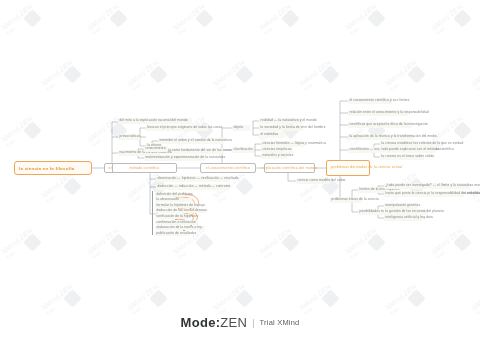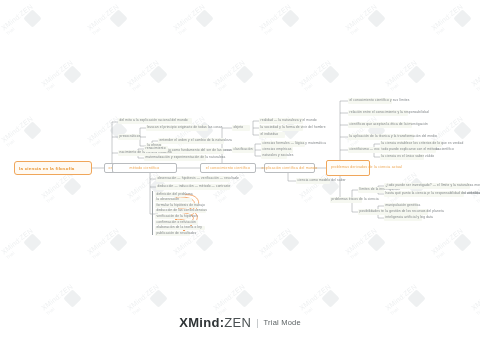--- a/index.html
+++ b/index.html
@@ -415,17 +415,17 @@
     <span class="txt">la gestión de los recursos del planeta</span>
   </div>
   <div class="node leaf" style="left:384px;top:215px;width:38px;height:6px;">
     <span class="txt">inteligencia artificial y big data</span>
   </div>
 
 </div>
 
 <div id="footer">
   <span class="brand">
-    <span class="b">XMind</span><span class="colon">:</span><span class="z">ZEN</span>
+    <span class="b">Mode</span><span class="colon">:</span><span class="z">ZEN</span>
   </span>
   <span class="divider">|</span>
-  <span class="mode">Trial Mode</span>
+  <span class="mode">Trial XMind</span>
 </div>
 
 </body></html>

